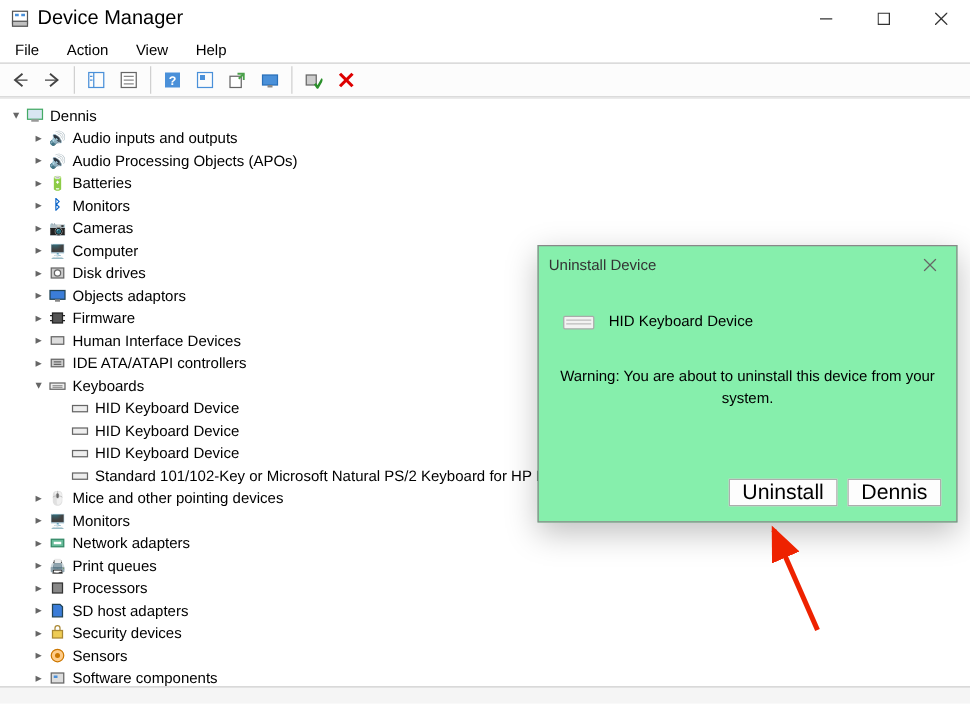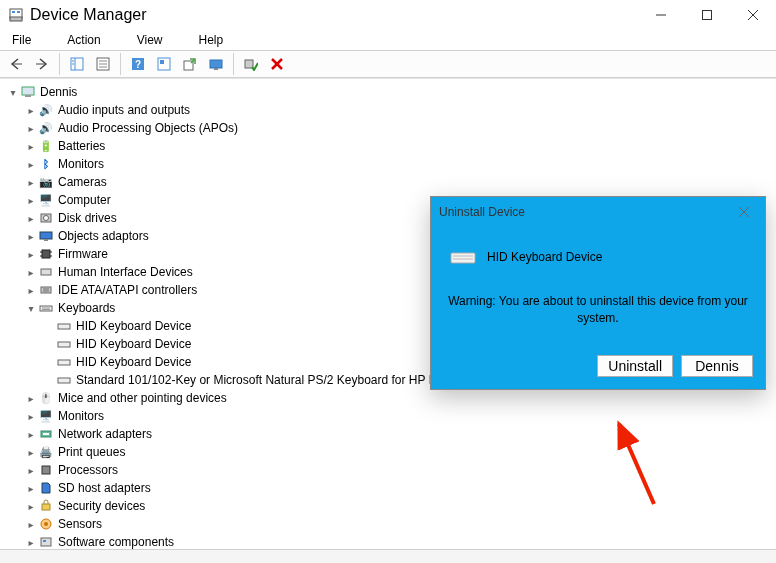--- a/index.html
+++ b/index.html
@@ -27,21 +27,21 @@
   }
   .titlebar .title { flex: 0 0 auto; font-size: 16px; }
   .titlebar .spacer { flex: 1; }
   .win-buttons { display: flex; }
   .win-btn {
     width: 46px; height: 30px;
     display: flex; align-items: center; justify-content: center;
     color: #555;
   }
   .menubar {
-    display: flex; gap: 20px;
+    display: flex; gap: 6px;
     height: 20px; padding: 0 4px;
     font-size: 12px;
     align-items: center;
   }
   .menubar span { padding: 1px 8px; }
   .toolbar {
     display: flex; align-items: center;
     height: 28px;
     border-top: 1px solid #d0d0d0;
     border-bottom: 1px solid #d0d0d0;
@@ -83,22 +83,22 @@
     font-size: 11px;
   }
   .statusbar {
     position: absolute; bottom:0; left:0; right:0;
     height: 14px; border-top:1px solid #d0d0d0; background:#f5f5f5;
   }
   
   .dialog {
     position: absolute;
     left: 430px; top: 196px;
-    width: 336px; height: 194px;
-    background: #0ea5e9;
+    width: 336px; height: 222px;
+    background: #86efac;
     border: 1px solid #888;
     box-shadow: 0 8px 24px rgba(0,0,0,0.25);
   }
   .dlg-title {
     display: flex; align-items: center;
     height: 30px; padding: 0 8px;
     font-size: 12px;
     color: #333;
   }
   .dlg-title .spacer { flex:1; }
@@ -111,21 +111,21 @@
   .dlg-device .dev-icon { width:28px; height:28px; margin-right:10px; }
   .dlg-warning { font-size: 12px; padding-top:6px; line-height: 1.4; text-align: center; }
   .dlg-buttons {
     position: absolute; bottom: 12px; right: 12px;
     display: flex; gap: 8px;
   }
   .dlg-btn {
     min-width: 72px; height: 22px;
     border: 1px solid #adadad;
     background: #fdfdfd;
-    font-size: 14px;
+    font-size: 17px;
     display:flex; align-items:center; justify-content:center;
     padding: 0 10px;
   }
   
   .arrow {
     position: absolute;
     left: 594px; top: 414px;
     pointer-events: none;
   }
 </style>

